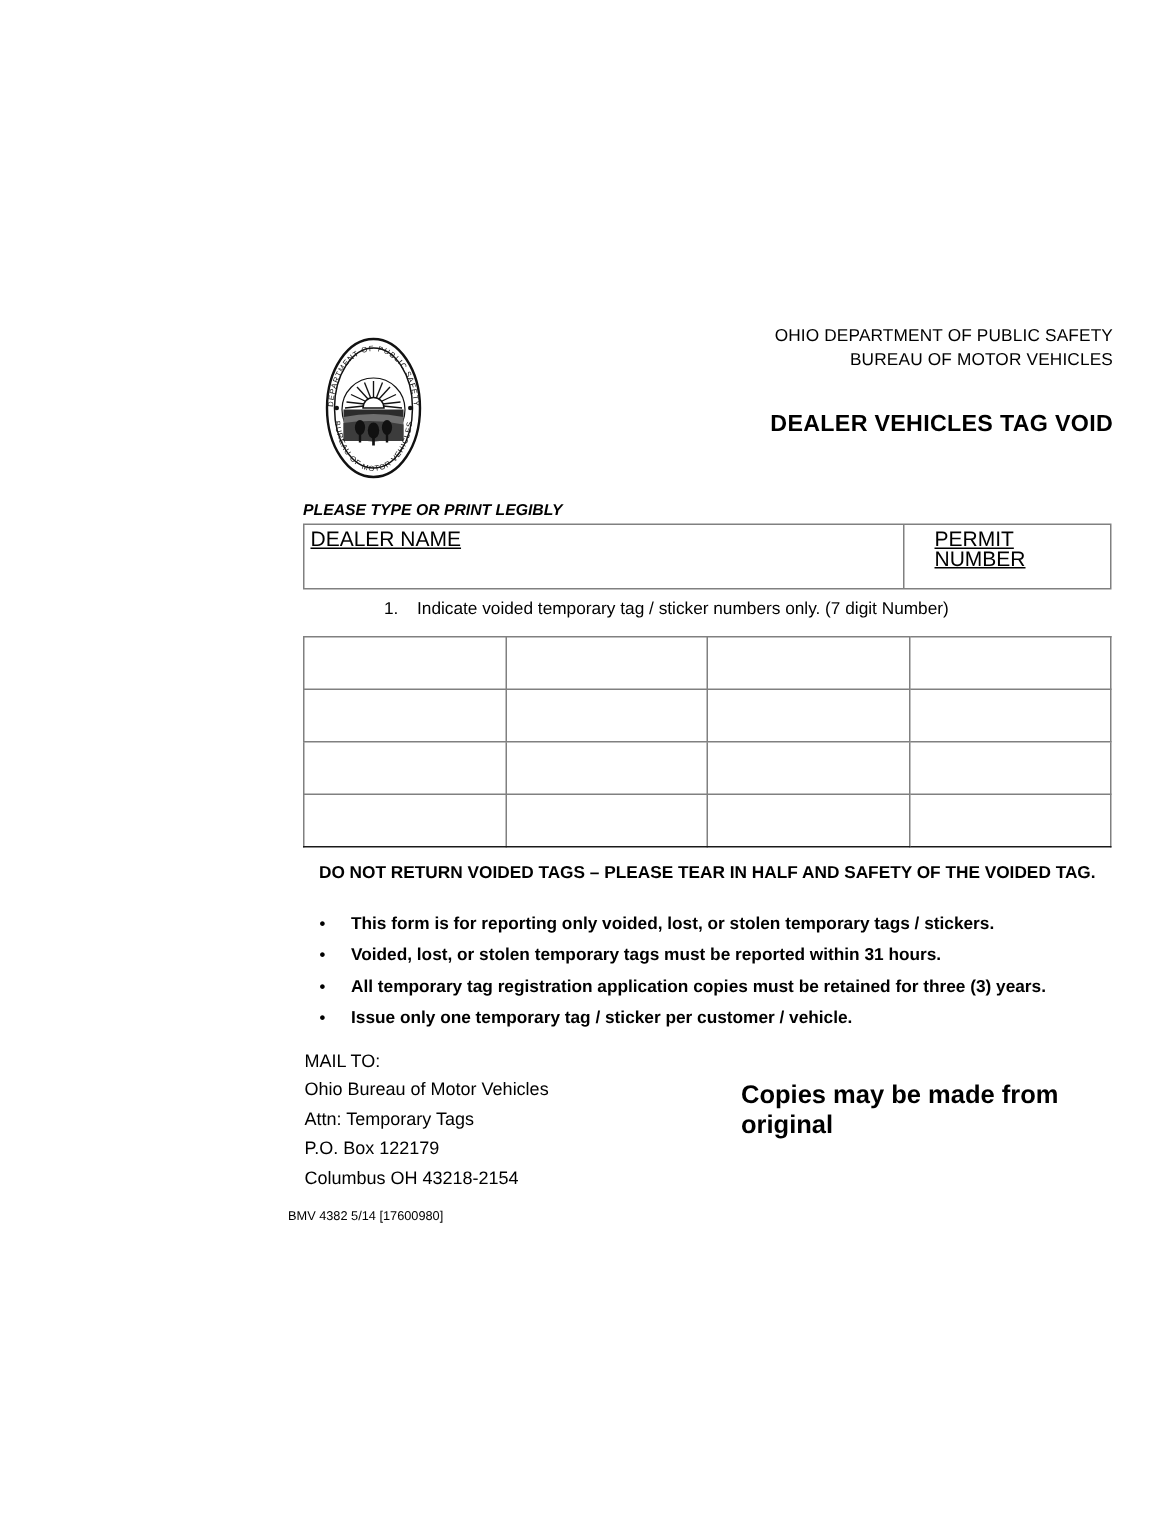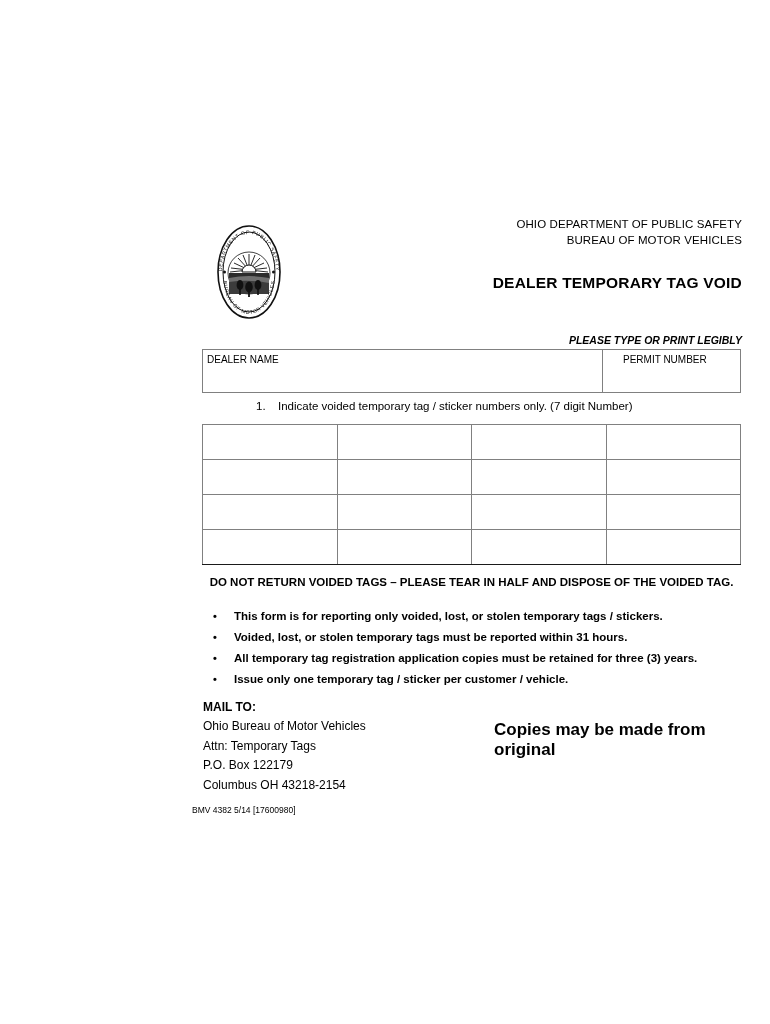--- a/index.html
+++ b/index.html
@@ -62,21 +62,21 @@
     font-weight: bold;
     letter-spacing: 0.2px;
   }
 
   
   .print-legibly {
     position: absolute;
     left: 202px;
     top: 334px;
     width: 540px;
-    text-align: right;
+    text-align: left;
     font-size: 10.5px;
     font-style: italic;
     font-weight: bold;
   }
 
   
   .dealer-box {
     position: absolute;
     left: 202px;
     top: 349px;
@@ -92,22 +92,23 @@
     box-sizing: border-box;
     padding: 3px 0 0 4px;
   }
   .permit-cell {
     flex: 1;
     box-sizing: border-box;
     padding: 3px 0 0 4px;
     margin-left: 16px;
   }
   .field-label {
-    font-size: 10px;
+    font-size: 14px;
     line-height: 13px;
+    text-decoration: underline;
   }
 
   
   .instruction-1 {
     position: absolute;
     left: 228px;
     top: 400px;
     font-size: 11.5px;
     margin-left: 28px;
   }
@@ -174,21 +175,21 @@
 
   
   .mail-block {
     position: absolute;
     left: 203px;
     top: 698px;
     width: 300px;
   }
   .mail-heading {
     font-size: 12px;
-    font-weight: bold;
+    font-weight: normal;
     line-height: 19px;
   }
   .mail-line {
     font-size: 12px;
     line-height: 19.5px;
   }
 
   .copies-note {
     position: absolute;
     left: 494px;
@@ -258,21 +259,21 @@
         </text>
         <text font-family="Liberation Sans, sans-serif" font-size="5.1" fill="#111111" letter-spacing="0.6">
           <textPath href="#arcBot" startOffset="50%" text-anchor="middle">BUREAU OF MOTOR VEHICLES</textPath>
         </text>
       </svg>
     </div>
 
     <div class="header-text">
       <div class="agency-line">OHIO DEPARTMENT OF PUBLIC SAFETY</div>
       <div class="agency-line">BUREAU OF MOTOR VEHICLES</div>
-      <div class="form-title">DEALER TEMPORARY TAG VOID</div>
+      <div class="form-title">DEALER VEHICLES TAG VOID</div>
     </div>
   </div>
 
   <div class="print-legibly">PLEASE TYPE OR PRINT LEGIBLY</div>
 
   <div class="dealer-box">
     <div class="dealer-cell">
       <div class="field-label">DEALER NAME</div>
       <div class="field-value"></div>
     </div>
@@ -308,21 +309,21 @@
       </tr>
       <tr>
         <td></td>
         <td></td>
         <td></td>
         <td></td>
       </tr>
     </tbody>
   </table>
 
-  <div class="warning">DO NOT RETURN VOIDED TAGS – PLEASE TEAR IN HALF AND DISPOSE OF THE VOIDED TAG.</div>
+  <div class="warning">DO NOT RETURN VOIDED TAGS – PLEASE TEAR IN HALF AND SAFETY OF THE VOIDED TAG.</div>
 
   <ul class="bullets">
     <li>
       <span class="dot">•</span>
       <span>This form is for reporting only voided, lost, or stolen temporary tags / stickers.</span>
     </li>
     <li>
       <span class="dot">•</span>
       <span>Voided, lost, or stolen temporary tags must be reported within 31 hours.</span>
     </li>

